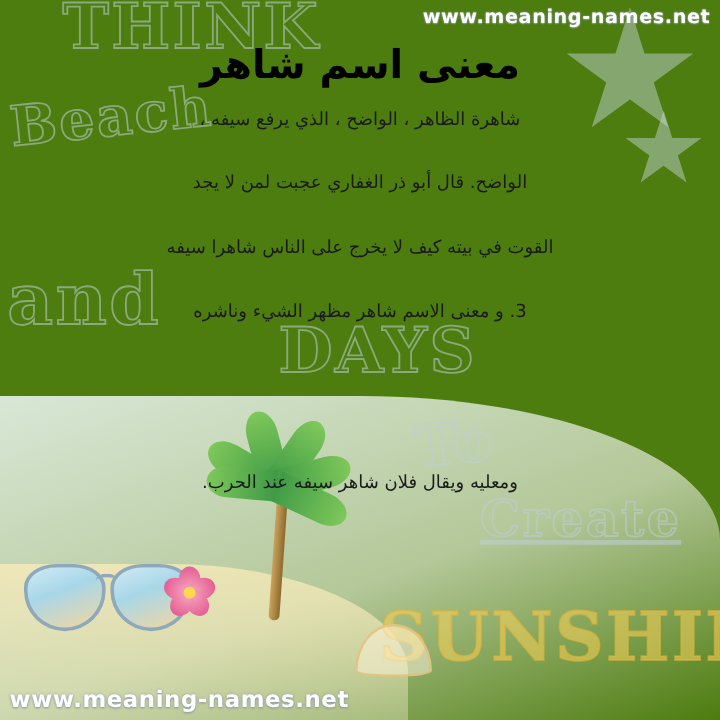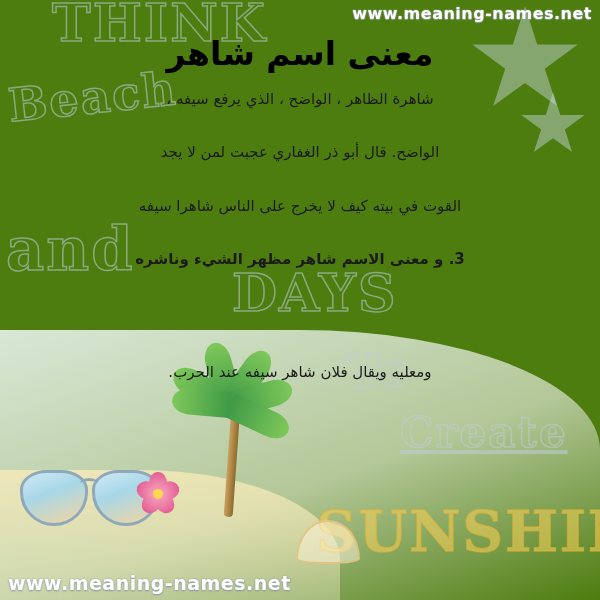--- a/index.html
+++ b/index.html
@@ -229,21 +229,21 @@
     direction: rtl;
     text-align: center;
     font-size: 15px;
     line-height: 1.55;
     color: #1b1b1b;
   }
   .body-line {
     margin: 0 0 30px 0;
     white-space: nowrap;
   }
-  .body-line.gap-big { margin-bottom: 90px; font-weight: bold; }
+  .body-line.gap-big { margin-bottom: 120px; }
   .body-line.last { margin-bottom: 0; }
 </style>
 </head>
 <body>
 
 <div class="canvas">
 
   <div class="bg-art">
     <div class="bg-swoosh"></div>
     <div class="bg-sand"></div>

